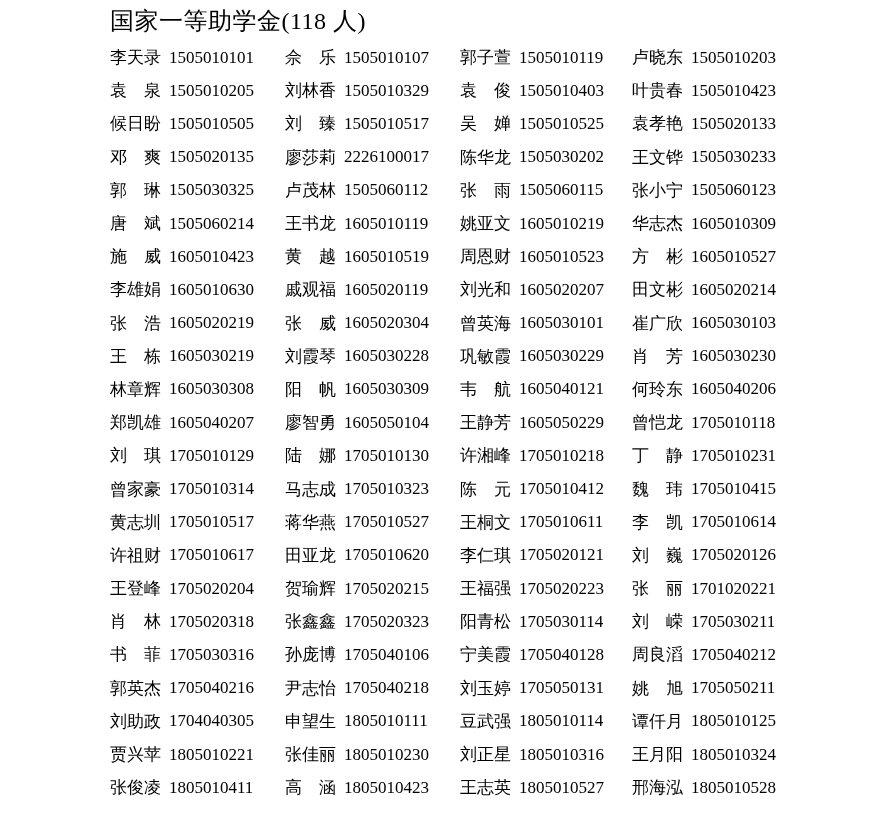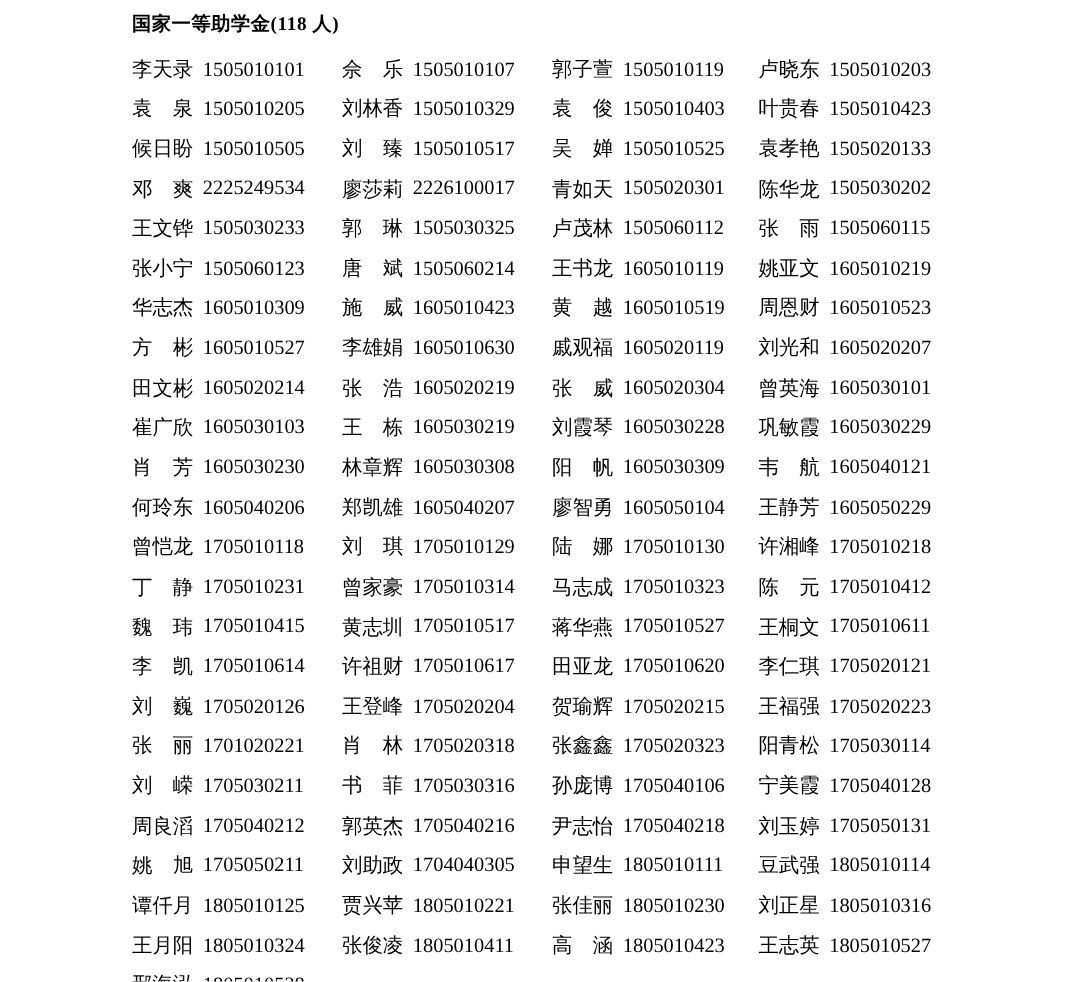--- a/index.html
+++ b/index.html
@@ -11,22 +11,22 @@
     width: 892px;
     height: 818px;
     overflow: hidden;
     color: #000000;
     font-family: "Liberation Serif", "DejaVu Serif", serif;
   }
   .doc {
     padding: 8px 0 0 110px;
   }
   .title {
-    font-size: 16px;
-    font-weight: bold;
+    font-size: 24px;
+    font-weight: normal;
     line-height: 26px;
     letter-spacing: 0.5px;
     white-space: nowrap;
   }
   .grid {
     margin-top: 7px;
     display: grid;
     grid-template-columns: 175px 175px 172px 170px;
   }
   .cell {
@@ -94,29 +94,25 @@
       <div class="cell">
         <span class="name">吴　婵</span>
         <span class="sid">1505010525</span>
       </div>
       <div class="cell">
         <span class="name">袁孝艳</span>
         <span class="sid">1505020133</span>
       </div>
       <div class="cell">
         <span class="name">邓　爽</span>
-        <span class="sid">2225249534</span>
+        <span class="sid">1505020135</span>
       </div>
       <div class="cell">
         <span class="name">廖莎莉</span>
         <span class="sid">2226100017</span>
-      </div>
-      <div class="cell">
-        <span class="name">青如天</span>
-        <span class="sid">1505020301</span>
       </div>
       <div class="cell">
         <span class="name">陈华龙</span>
         <span class="sid">1505030202</span>
       </div>
       <div class="cell">
         <span class="name">王文铧</span>
         <span class="sid">1505030233</span>
       </div>
       <div class="cell">

